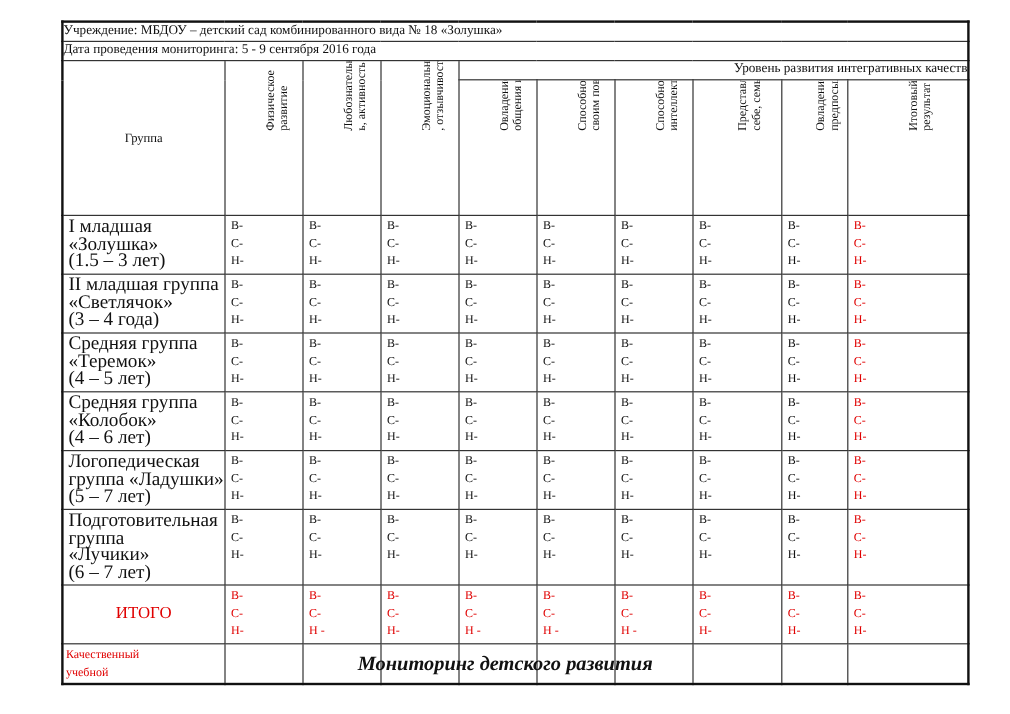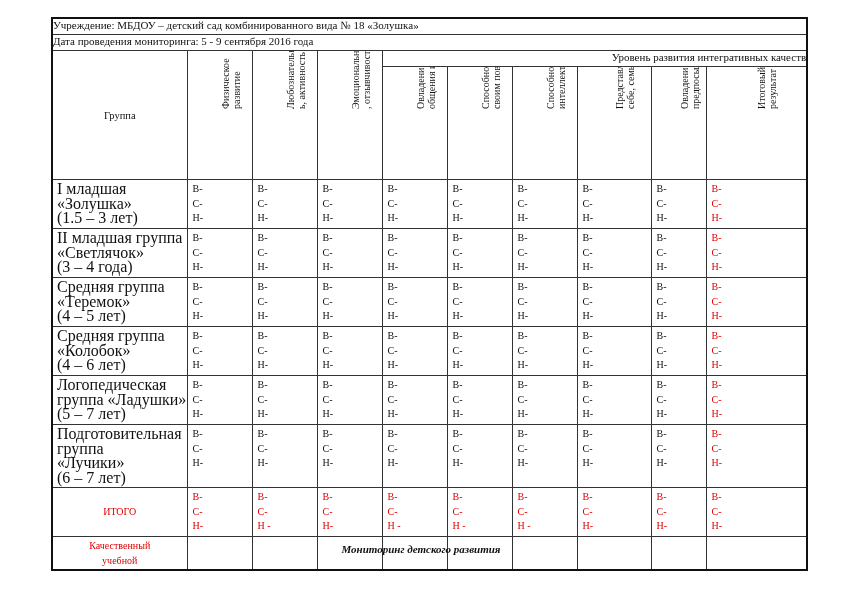--- a/index.html
+++ b/index.html
@@ -14,24 +14,24 @@
   .group-head { font-weight: bold; font-size: 10.5px; text-align: center; vertical-align: middle !important; }
   .vhead { height: 112px; position: relative; overflow: hidden; }
   .vtext { position: absolute; left: 50%; bottom: 48px; transform-origin: left top;
            transform: rotate(-90deg); font-size: 10px; line-height: 11px; white-space: nowrap; }
   .vtext span { display: block; }
   .grp { font-size: 16px; line-height: 14.5px; padding: 2px 4px !important; height: 44px; }
   .grp span { display: block; white-space: nowrap; }
   .lvl { font-size: 10px; line-height: 14.5px; padding: 2px 5px !important; }
   .lvl span { display: block; }
   .red { color: #e00000; font-weight: bold; }
-  .total-label { color: #e00000; font-weight: bold; font-size: 10px; text-align: center; vertical-align: middle !important; }
-  .quality-label { color: #e00000; font-weight: bold; font-size: 10px; text-align: center; line-height: 15px; padding: 1px 2px !important; height: 30px; }
+  .total-label { color: #e00000; font-weight: bold; font-size: 14px; text-align: center; vertical-align: middle !important; }
+  .quality-label { color: #e00000; font-weight: bold; font-size: 10px; line-height: 15px; padding: 1px 2px !important; height: 30px; }
   .caption { position: absolute; left: 0; top: 543px; width: 842px; text-align: center;
-             font-style: italic; font-weight: bold; font-size: 11px; }
+             font-style: italic; font-weight: bold; font-size: 17px; }
   .tablenum { position: absolute; right: 56px; top: 562px; font-size: 11px; font-weight: normal; margin-top: 46px; }
   .gcol { border-left: 1px solid #999 !important; }
 </style>
 </head>
 <body>
 
 <div class="sheet">
 <table class="mon">
   <colgroup>
     <col style="width:135px">

